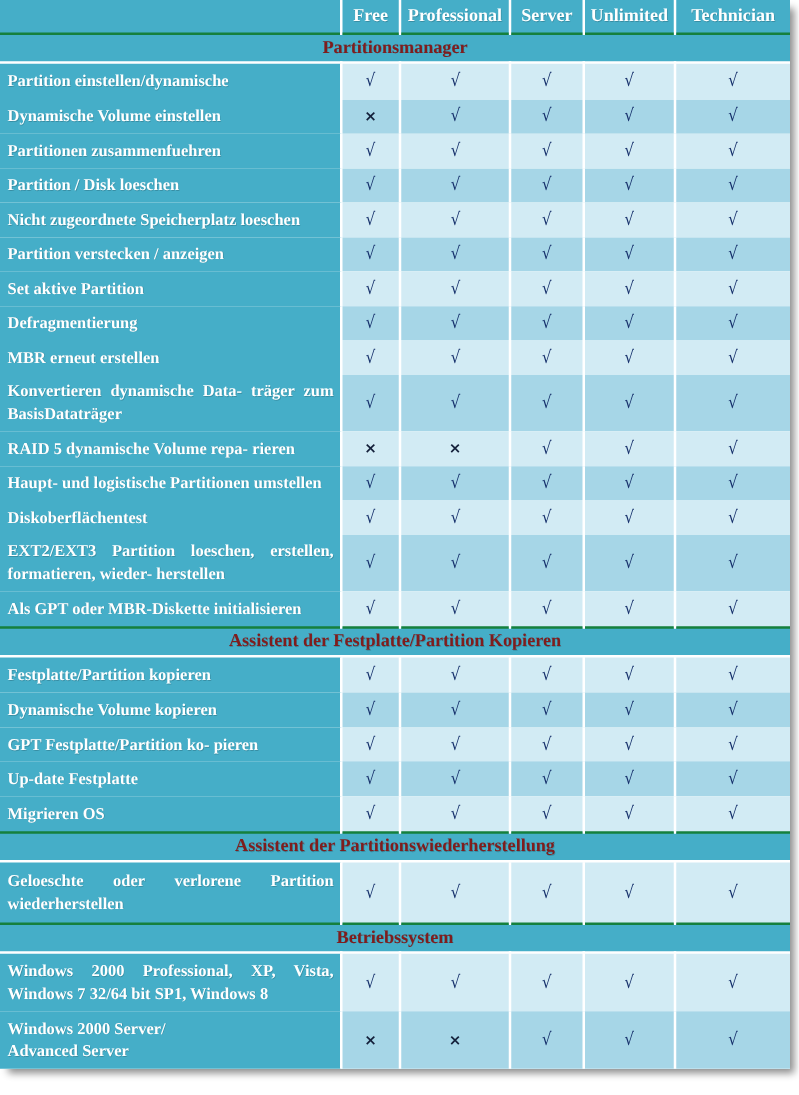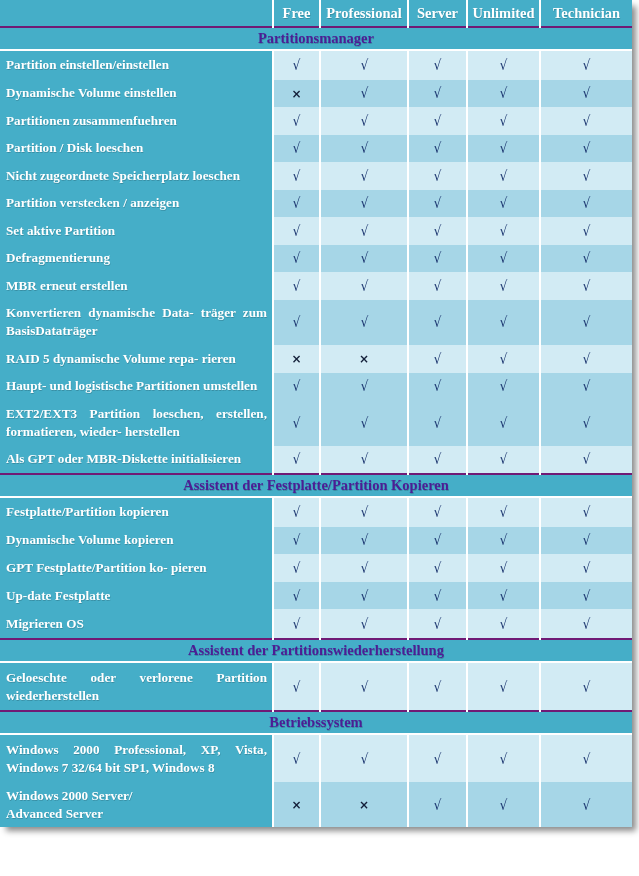--- a/index.html
+++ b/index.html
@@ -51,27 +51,27 @@
     height: 26px;
     line-height: 26px;
     border-left: 2px solid #ffffff;
     text-shadow: 0.5px 0.5px 0 rgba(0,0,0,0.18);
     white-space: nowrap;
   }
 
   
   .section-band {
     background: #45aec8;
-    color: #4c1d95;
+    color: #7f1d1d;
     font-weight: bold;
     font-size: 14.5px;
     text-align: center;
     height: 21px;
     line-height: 21px;
-    border-top: 2px solid #701a75;
+    border-top: 2px solid #15803d;
     border-bottom: 2px solid #ffffff;
     text-shadow: 0.5px 0.5px 0 rgba(0,0,0,0.18);
   }
 
   
   .lbl {
     background: #45aec8;
     color: #ffffff;
     font-weight: bold;
     font-size: 13.2px;
@@ -136,21 +136,21 @@
         <th class="hdr-cell">Server</th>
         <th class="hdr-cell">Unlimited</th>
         <th class="hdr-cell">Technician</th>
       </tr>
     </thead>
     <tbody id="table-body">
         <tr>
           <td class="section-band" colspan="6">Partitionsmanager</td>
         </tr>
         <tr class="band-a row-first">
-          <td class="lbl" style="height: 24.5185px;">Partition einstellen/einstellen</td>
+          <td class="lbl" style="height: 24.5185px;">Partition einstellen/dynamische</td>
           <td class="mk"><span class="tick">√</span></td>
           <td class="mk"><span class="tick">√</span></td>
           <td class="mk"><span class="tick">√</span></td>
           <td class="mk"><span class="tick">√</span></td>
           <td class="mk"><span class="tick">√</span></td>
         </tr>
         <tr class="band-b row-first">
           <td class="lbl" style="height: 23.5185px;">Dynamische Volume einstellen</td>
           <td class="mk"><span class="cross">×</span></td>
           <td class="mk"><span class="tick">√</span></td>
@@ -225,20 +225,28 @@
         <tr class="band-a row-first">
           <td class="lbl" style="height: 23.5185px;">RAID 5 dynamische Volume repa- rieren</td>
           <td class="mk"><span class="cross">×</span></td>
           <td class="mk"><span class="cross">×</span></td>
           <td class="mk"><span class="tick">√</span></td>
           <td class="mk"><span class="tick">√</span></td>
           <td class="mk"><span class="tick">√</span></td>
         </tr>
         <tr class="band-b row-first">
           <td class="lbl" style="height: 23.5185px;">Haupt- und logistische Partitionen umstellen</td>
+          <td class="mk"><span class="tick">√</span></td>
+          <td class="mk"><span class="tick">√</span></td>
+          <td class="mk"><span class="tick">√</span></td>
+          <td class="mk"><span class="tick">√</span></td>
+          <td class="mk"><span class="tick">√</span></td>
+        </tr>
+        <tr class="band-a row-first">
+          <td class="lbl" style="height: 23.5185px;">Diskoberflächentest</td>
           <td class="mk"><span class="tick">√</span></td>
           <td class="mk"><span class="tick">√</span></td>
           <td class="mk"><span class="tick">√</span></td>
           <td class="mk"><span class="tick">√</span></td>
           <td class="mk"><span class="tick">√</span></td>
         </tr>
         <tr class="band-b row-first">
           <td class="lbl" style="height: 41.5185px; margin-left: 36px;">EXT2/EXT3 Partition loeschen, erstellen, formatieren, wieder- herstellen</td>
           <td class="mk"><span class="tick">√</span></td>
           <td class="mk"><span class="tick">√</span></td>

